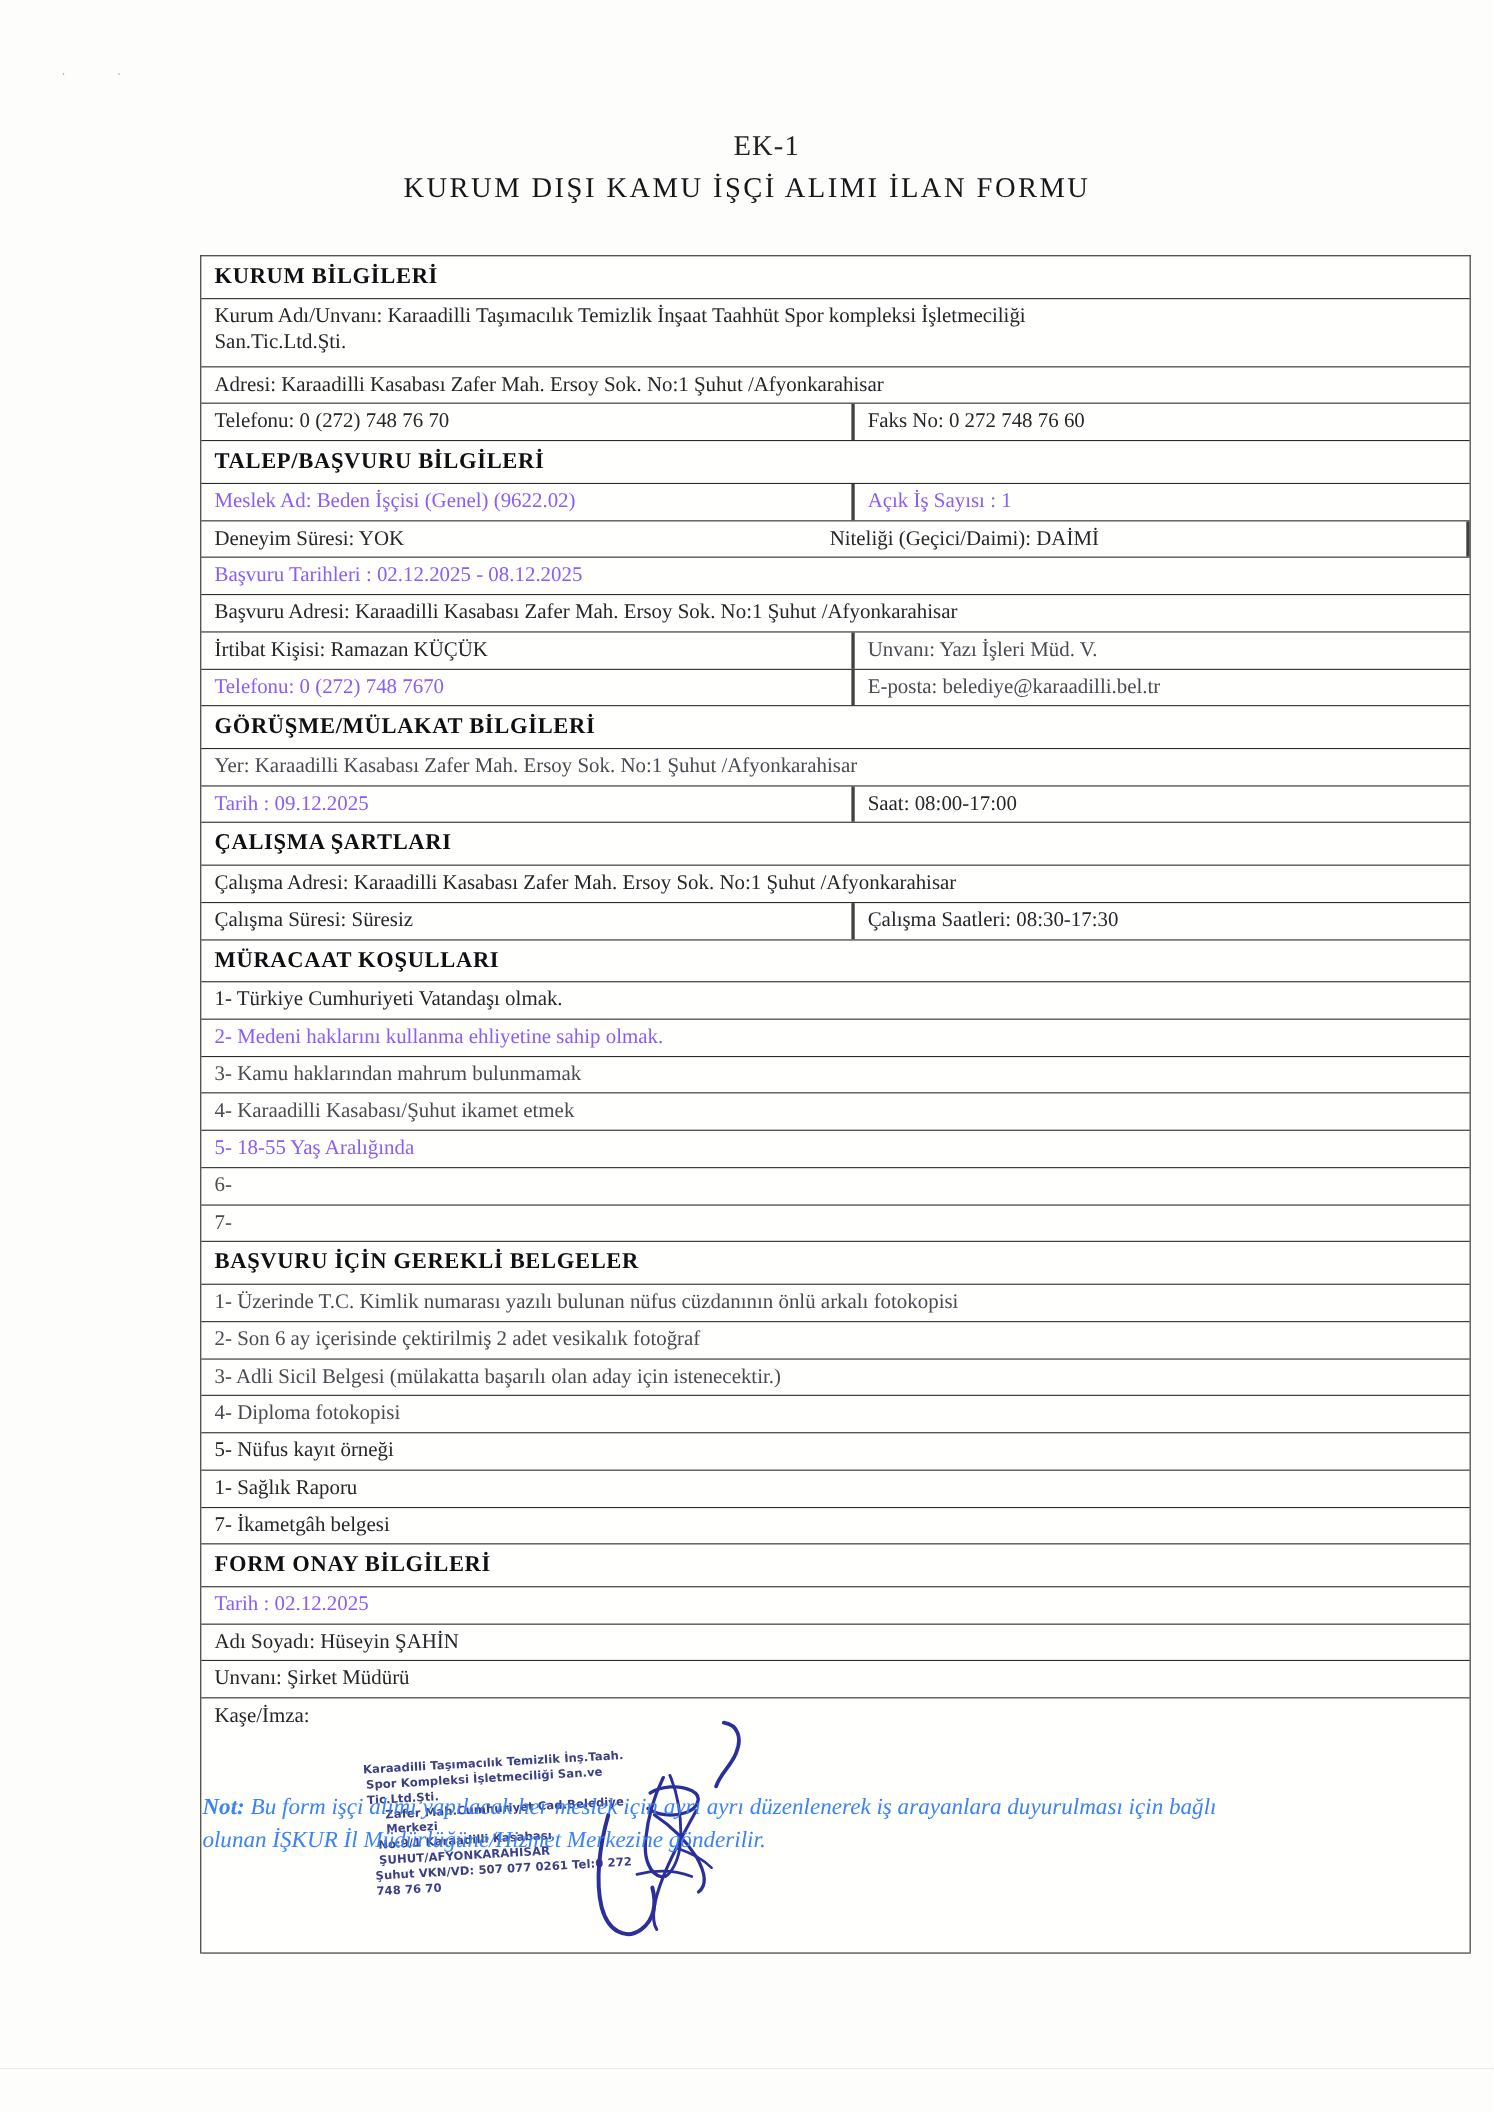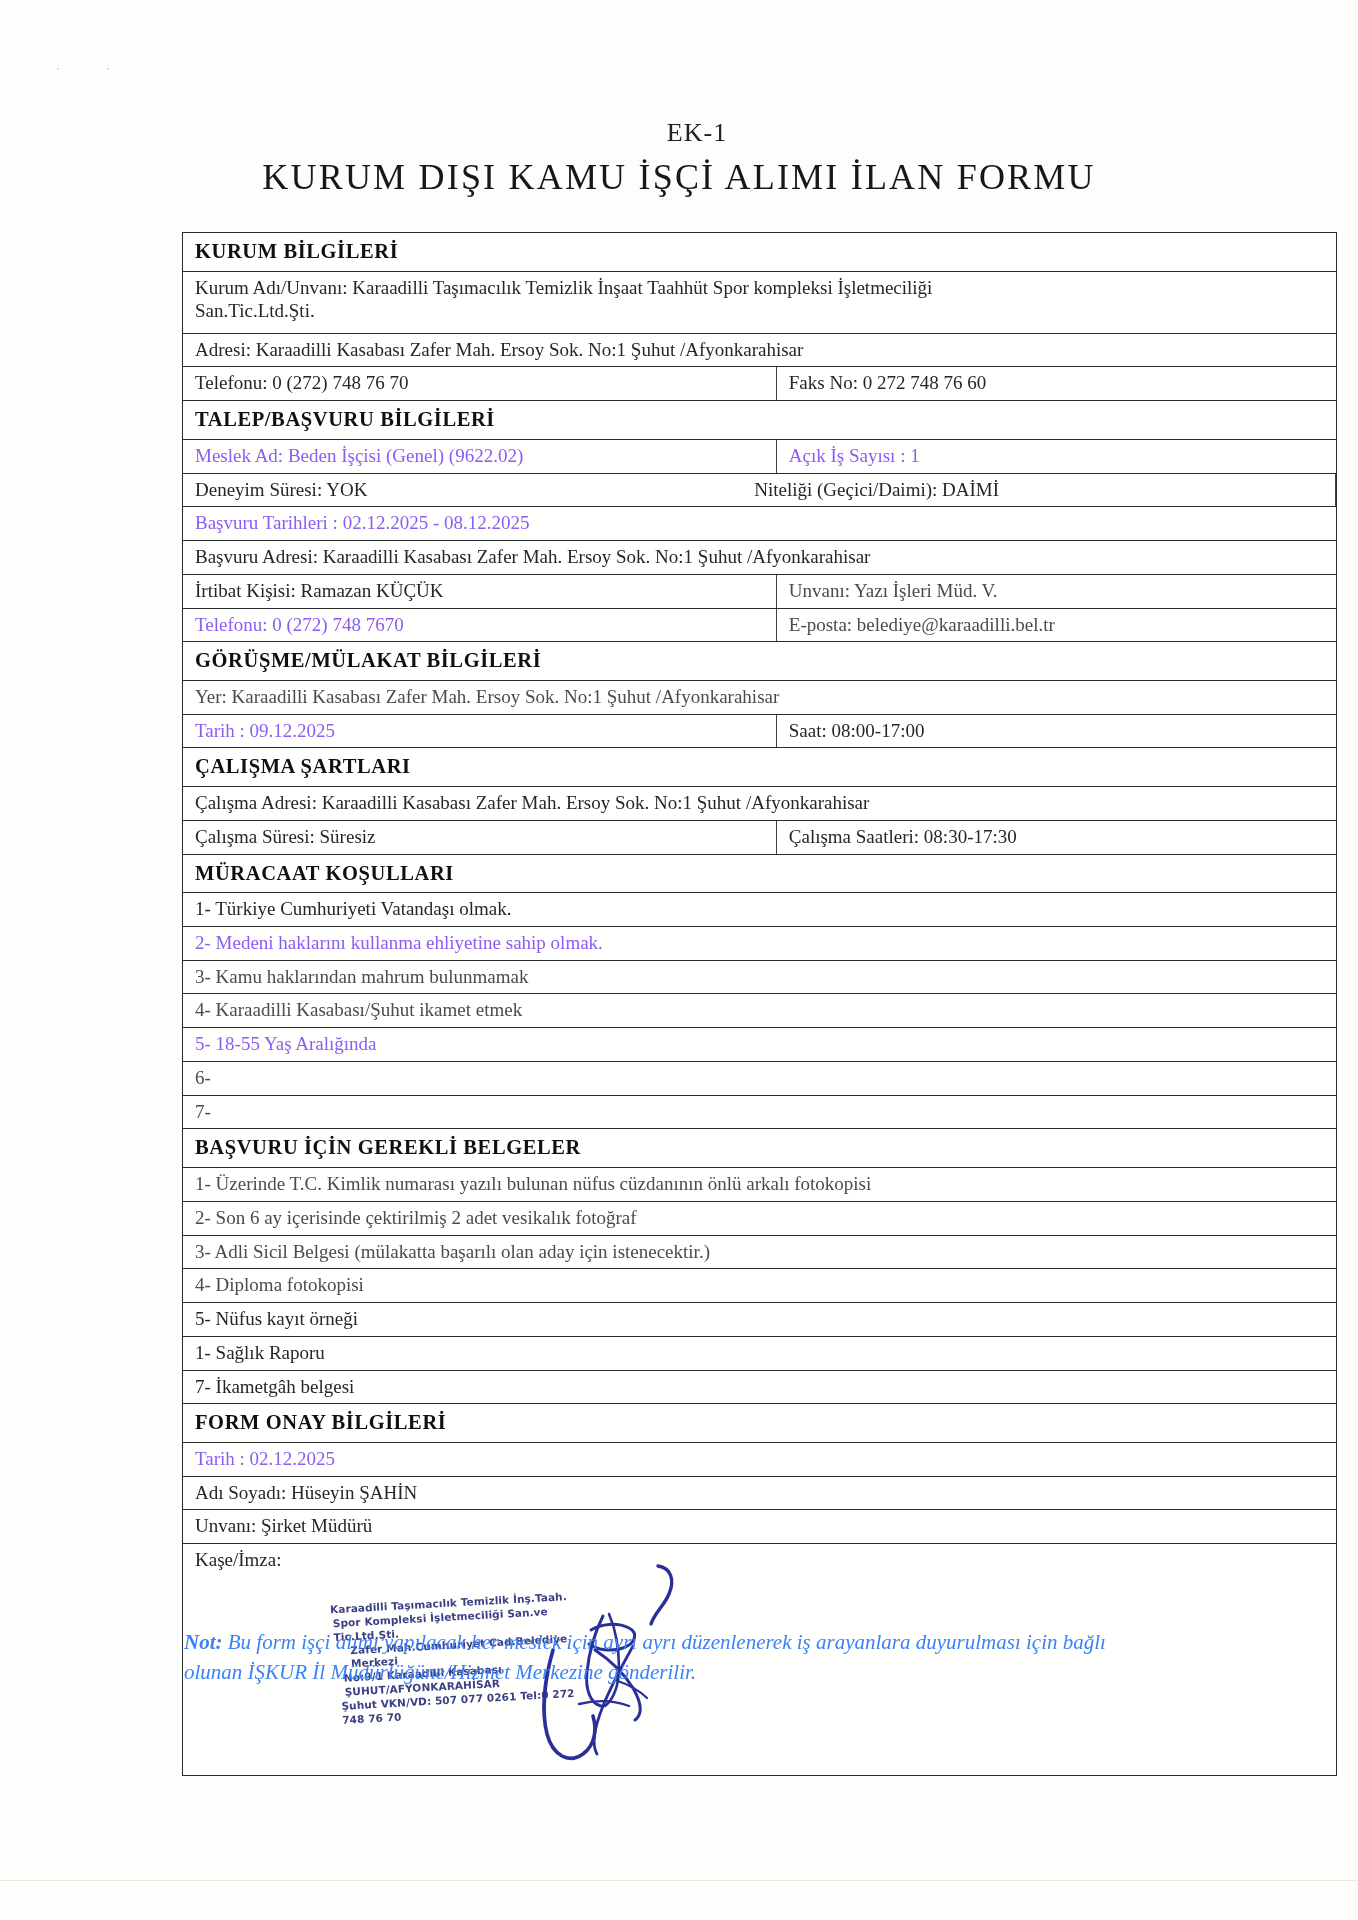--- a/index.html
+++ b/index.html
@@ -38,21 +38,21 @@
     text-align: center;
   }
   .title-ek {
     font-size: 26px;
     letter-spacing: 1px;
     color: #222;
     padding-left: 36px;
   }
   .title-main {
     margin-top: 8px;
-    font-size: 36px;
+    font-size: 26px;
     letter-spacing: 2.2px;
     color: #17171a;
   }
   .form {
     position: absolute;
     top: 232px;
     left: 182px;
     width: 1155px;
     border: 1px solid #2c2c2c;
     border-bottom: none;
@@ -68,21 +68,21 @@
   .cell {
     padding: 4px 10px 5px 12px;
     font-size: 19px;
     line-height: 1.25;
     box-sizing: border-box;
     flex: 1 1 auto;
     color: #26262a;
   }
   .cell.left {
     flex: 0 0 51.5%;
-    border-right: 1px solid #404040;
+    border-right: 3px solid #404040;
   }
   .section {
     font-weight: bold;
     font-size: 20.5px;
     letter-spacing: 0.6px;
     padding: 6px 10px 6px 12px;
     color: #101014;
   }
   .tall {
     min-height: 62px;

